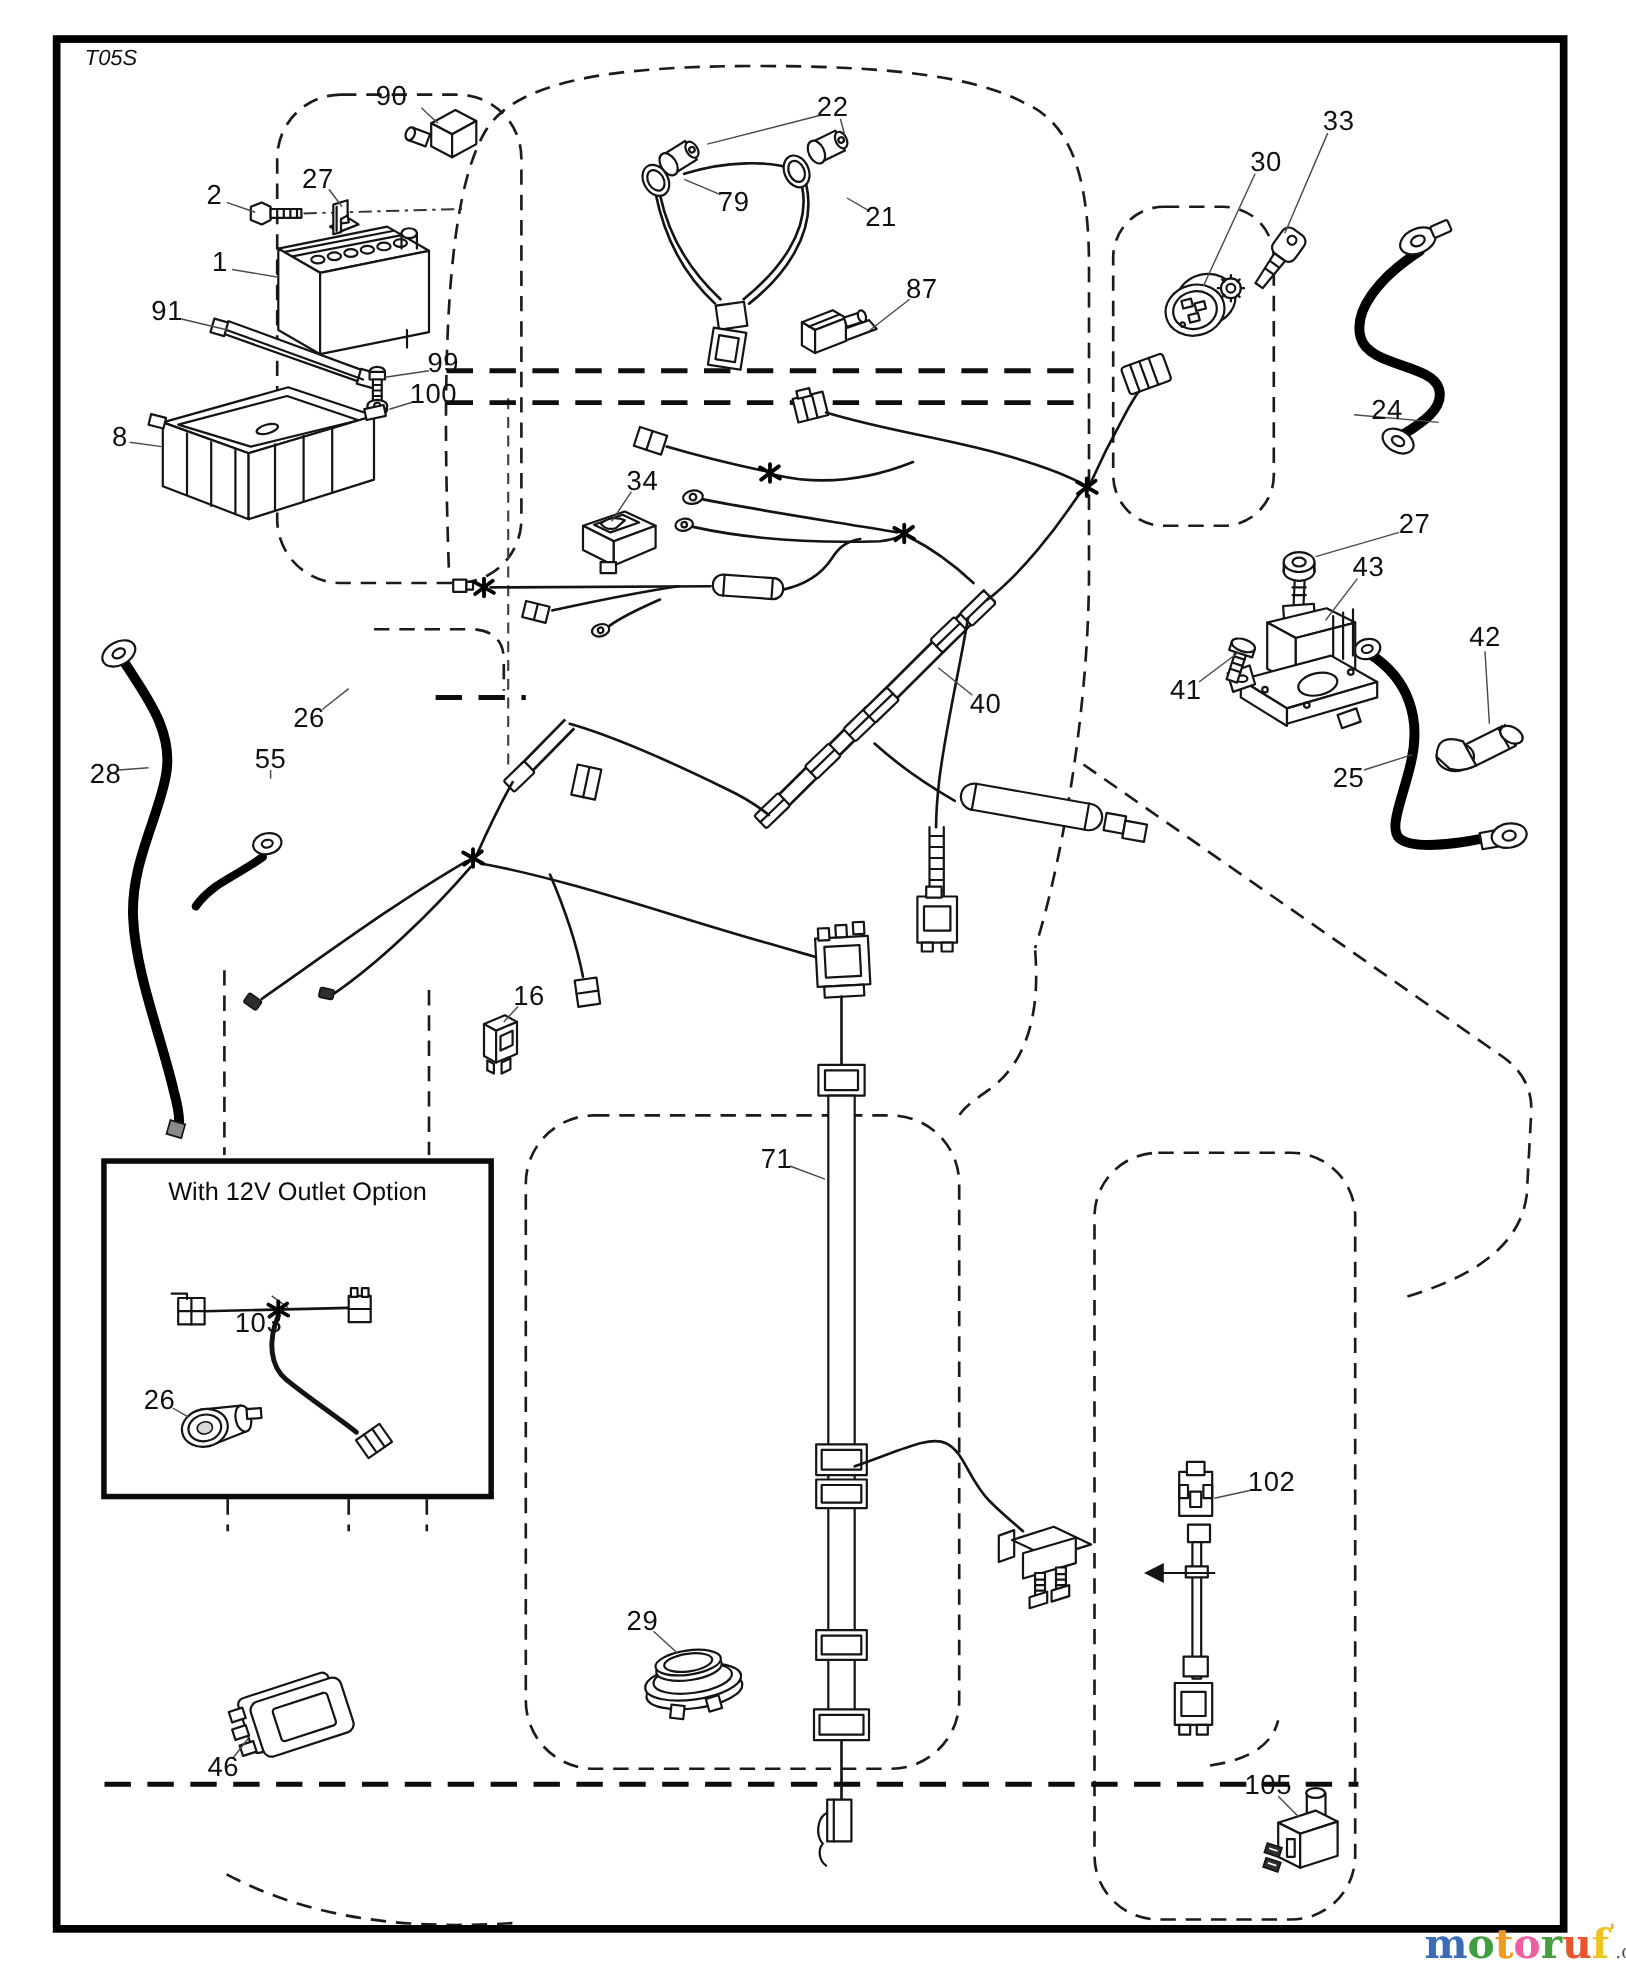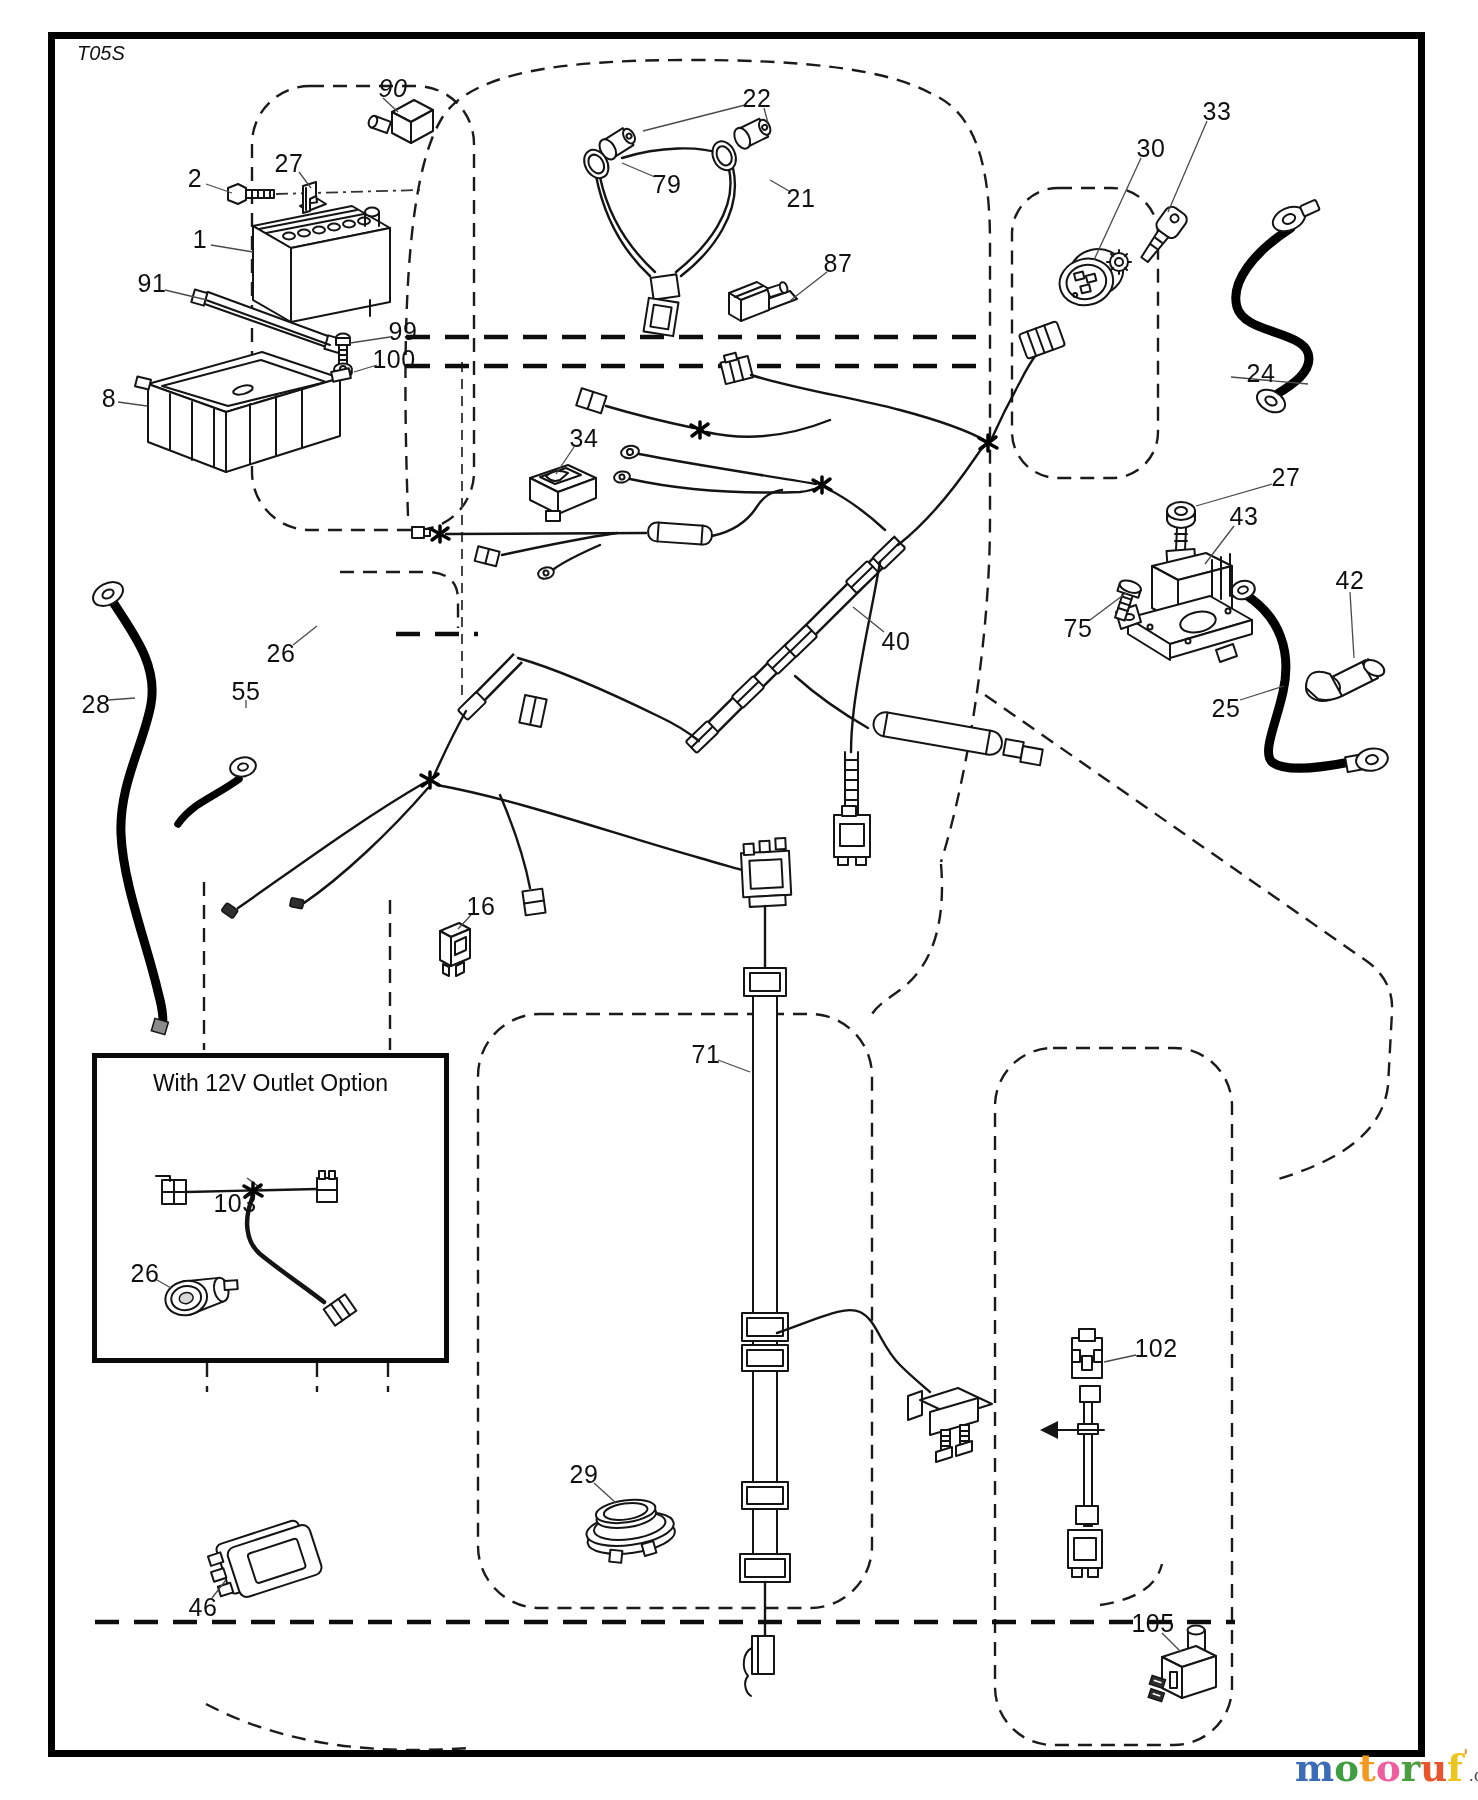--- a/index.html
+++ b/index.html
@@ -618,39 +618,39 @@
       </g>
     </svg>
 
   <div class="opt-box" id="opt-box-1">
     <div class="opt-title">With 12V Outlet Option</div>
   </div>
 
   <div id="diagram-code">T05S</div>
 
   <div id="labels-layer">
-      <div class="part-label" style="left: 393px; top: 88px; font-style: italic;">90</div>
+      <div class="part-label" style="left: 356px; top: 88px;">90</div>
       <div class="part-label" style="left: 289px; top: 163px;">27</div>
       <div class="part-label" style="left: 195px; top: 178px;">2</div>
       <div class="part-label" style="left: 200px; top: 239px;">1</div>
       <div class="part-label" style="left: 152px; top: 283px;">91</div>
       <div class="part-label" style="left: 403px; top: 331px;">99</div>
       <div class="part-label" style="left: 394px; top: 359px;">100</div>
       <div class="part-label" style="left: 109px; top: 398px;">8</div>
       <div class="part-label" style="left: 757px; top: 98px;">22</div>
       <div class="part-label" style="left: 667px; top: 184px;">79</div>
       <div class="part-label" style="left: 801px; top: 198px;">21</div>
       <div class="part-label" style="left: 838px; top: 263px;">87</div>
       <div class="part-label" style="left: 1151px; top: 148px;">30</div>
       <div class="part-label" style="left: 1217px; top: 111px;">33</div>
       <div class="part-label" style="left: 1217px; top: 373px; margin-left: 44px;">24</div>
       <div class="part-label" style="left: 1286px; top: 477px;">27</div>
       <div class="part-label" style="left: 1244px; top: 516px;">43</div>
       <div class="part-label" style="left: 1350px; top: 580px;">42</div>
-      <div class="part-label" style="left: 1078px; top: 628px;">75</div>
+      <div class="part-label" style="left: 1078px; top: 628px;">41</div>
       <div class="part-label" style="left: 1226px; top: 708px;">25</div>
       <div class="part-label" style="left: 896px; top: 641px;">40</div>
       <div class="part-label" style="left: 96px; top: 704px;">28</div>
       <div class="part-label" style="left: 246px; top: 691px;">55</div>
       <div class="part-label" style="left: 281px; top: 653px;">26</div>
       <div class="part-label" style="left: 584px; top: 438px;">34</div>
       <div class="part-label" style="left: 481px; top: 906px;">16</div>
       <div class="part-label" style="left: 706px; top: 1054px;">71</div>
       <div class="part-label" style="left: 584px; top: 1474px;">29</div>
       <div class="part-label" style="left: 1156px; top: 1348px;">102</div>

